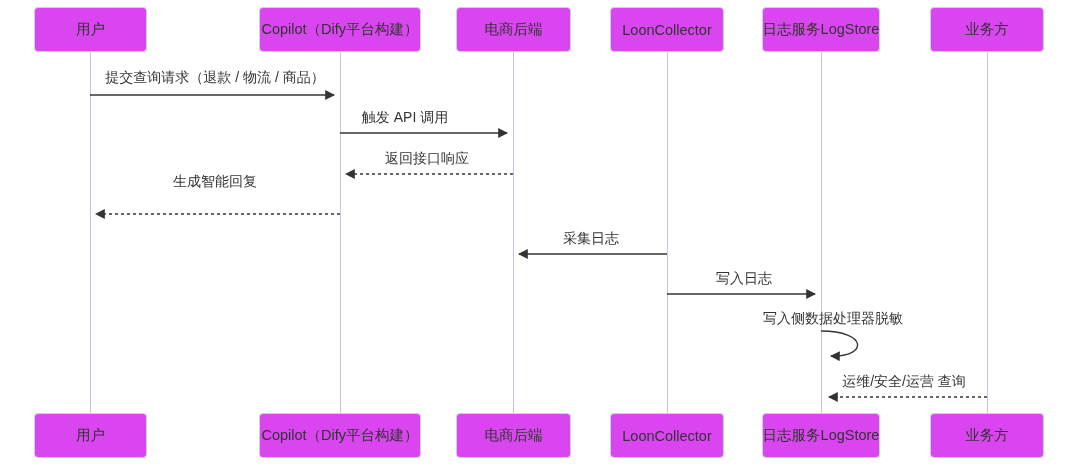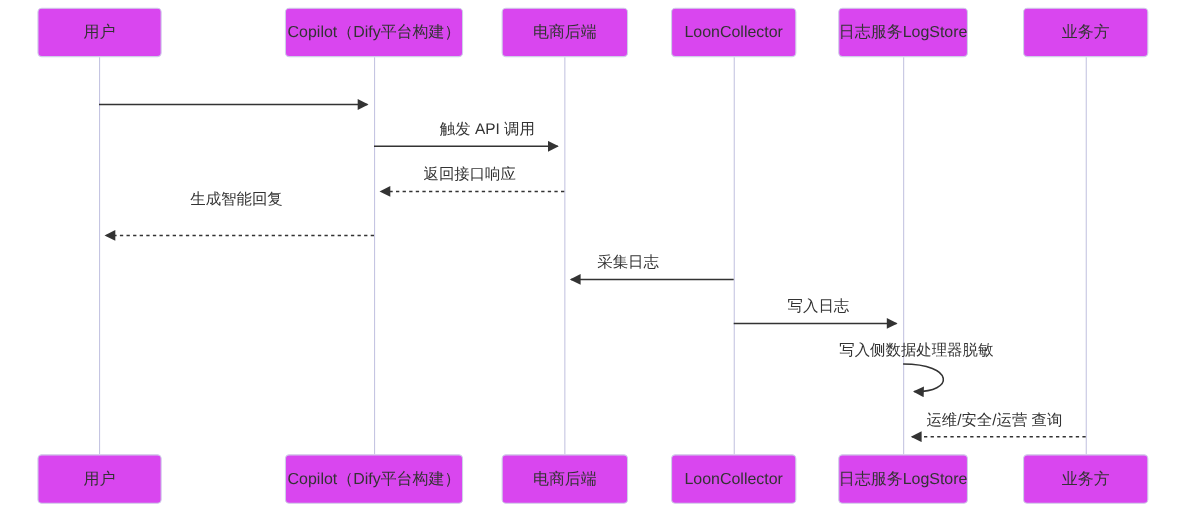--- a/index.html
+++ b/index.html
@@ -86,21 +86,22 @@
   <div class="actor-box" style="left:762px; top:7px; width:118px;">日志服务LogStore</div>
   <div class="actor-box" style="left:930px; top:7px; width:114px;">业务方</div>
 
   <div class="actor-box" style="left:34px;  top:413px; width:113px;">用户</div>
   <div class="actor-box" style="left:259px; top:413px; width:162px;">Copilot（Dify平台构建）</div>
   <div class="actor-box" style="left:456px; top:413px; width:115px;">电商后端</div>
   <div class="actor-box" style="left:610px; top:413px; width:114px;">LoonCollector</div>
   <div class="actor-box" style="left:762px; top:413px; width:118px;">日志服务LogStore</div>
   <div class="actor-box" style="left:930px; top:413px; width:114px;">业务方</div>
 
-  <div class="msg-label" style="left:443px; top:108px;">触发 API 调用</div>
+  <div class="msg-label" style="left:215px; top:68px;">提交查询请求（退款 / 物流 / 商品）</div>
+  <div class="msg-label" style="left:405px; top:108px;">触发 API 调用</div>
   <div class="msg-label" style="left:427px; top:149px;text-align:center;">返回接口响应</div>
   <div class="msg-label" style="left:215px; top:173px;font-family:Liberation Mono, monospace;">生成智能回复</div>
-  <div class="msg-label" style="left:571px; top:229px;">采集日志</div>
+  <div class="msg-label" style="left:591px; top:229px;">采集日志</div>
   <div class="msg-label" style="left:744px; top:269px;">写入日志</div>
   <div class="msg-label" style="left:904px; top:372px;">运维/安全/运营 查询</div>
   <div class="msg-label" style="left:833px; top:309px;">写入侧数据处理器脱敏</div>
 
 </div>
 
 </body></html>

